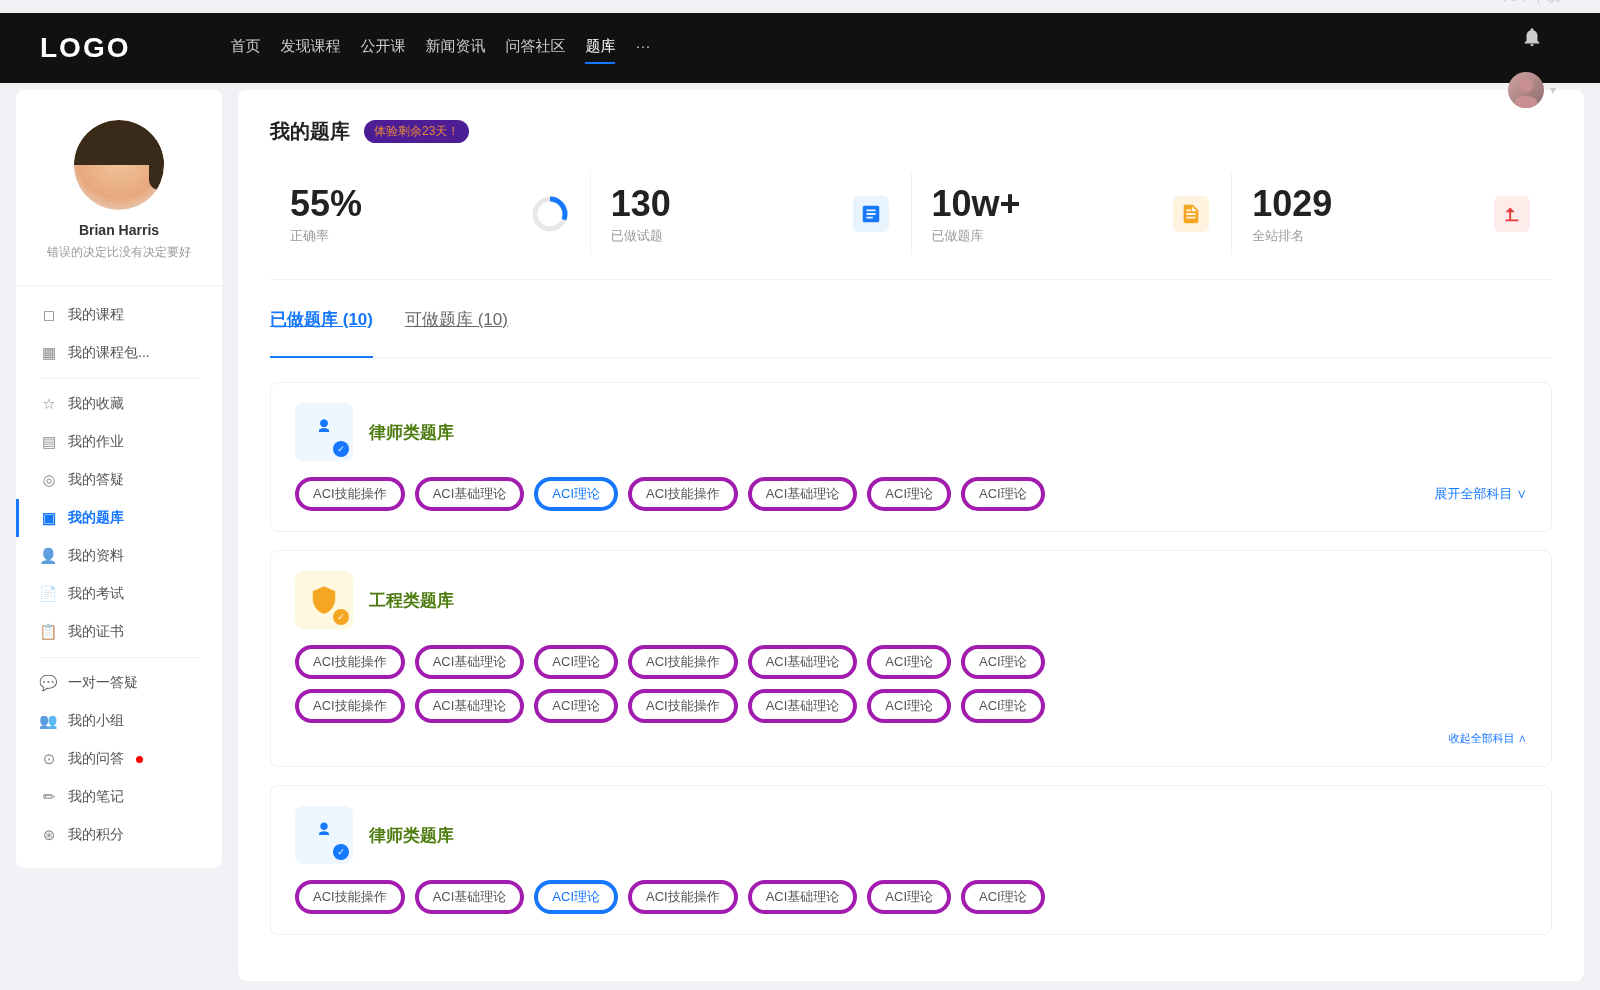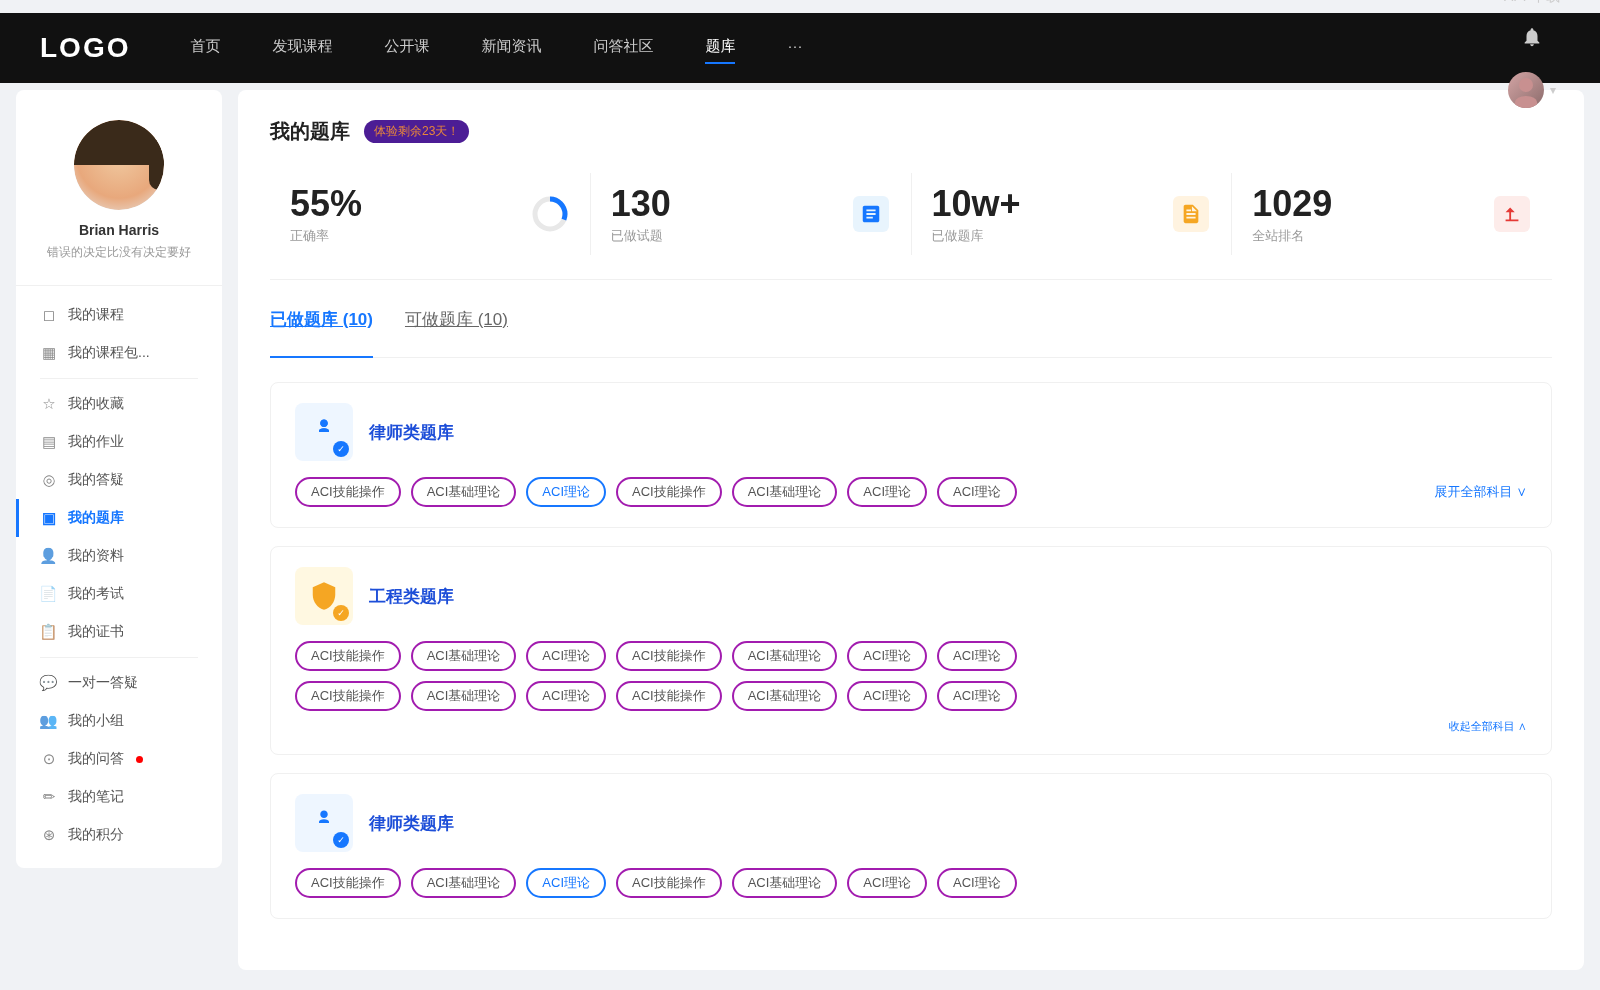--- a/index.html
+++ b/index.html
@@ -18,22 +18,23 @@
     }
     .navbar-logo {
       color: white;
       font-size: 28px;
       font-weight: 700;
       letter-spacing: 2px;
       margin-right: 60px;
     }
     .navbar-links {
       display: flex;
-      gap: 52px;
+      gap: 20px;
       flex: 1;
+      margin-left: 40px;
     }
     .navbar-link {
       color: #ccc;
       font-size: 15px;
       cursor: pointer;
       position: relative;
       padding-bottom: 4px;
     }
     .navbar-link.active {
       color: #fff;
@@ -354,32 +355,32 @@
       width: 16px; height: 16px;
       border-radius: 50%;
       background: #1677ff;
       display: flex; align-items: center; justify-content: center;
       font-size: 9px;
       color: white;
     }
     .bank-title {
       font-size: 17px;
       font-weight: 600;
-      color: #1d4ed8;
+      color: #4d7c0f;
     }
     .tags-row {
       display: flex;
       flex-wrap: wrap;
       gap: 10px;
       align-items: center;
     }
     .tag {
       padding: 4px 14px;
       border-radius: 20px;
-      border: 2px solid #a21caf;
+      border: 4px solid #a21caf;
       font-size: 13px;
       color: #555;
       cursor: pointer;
     }
     .tag.active-tag {
       border-color: #1677ff;
       color: #1677ff;
       background: white;
     }
     .expand-link {

